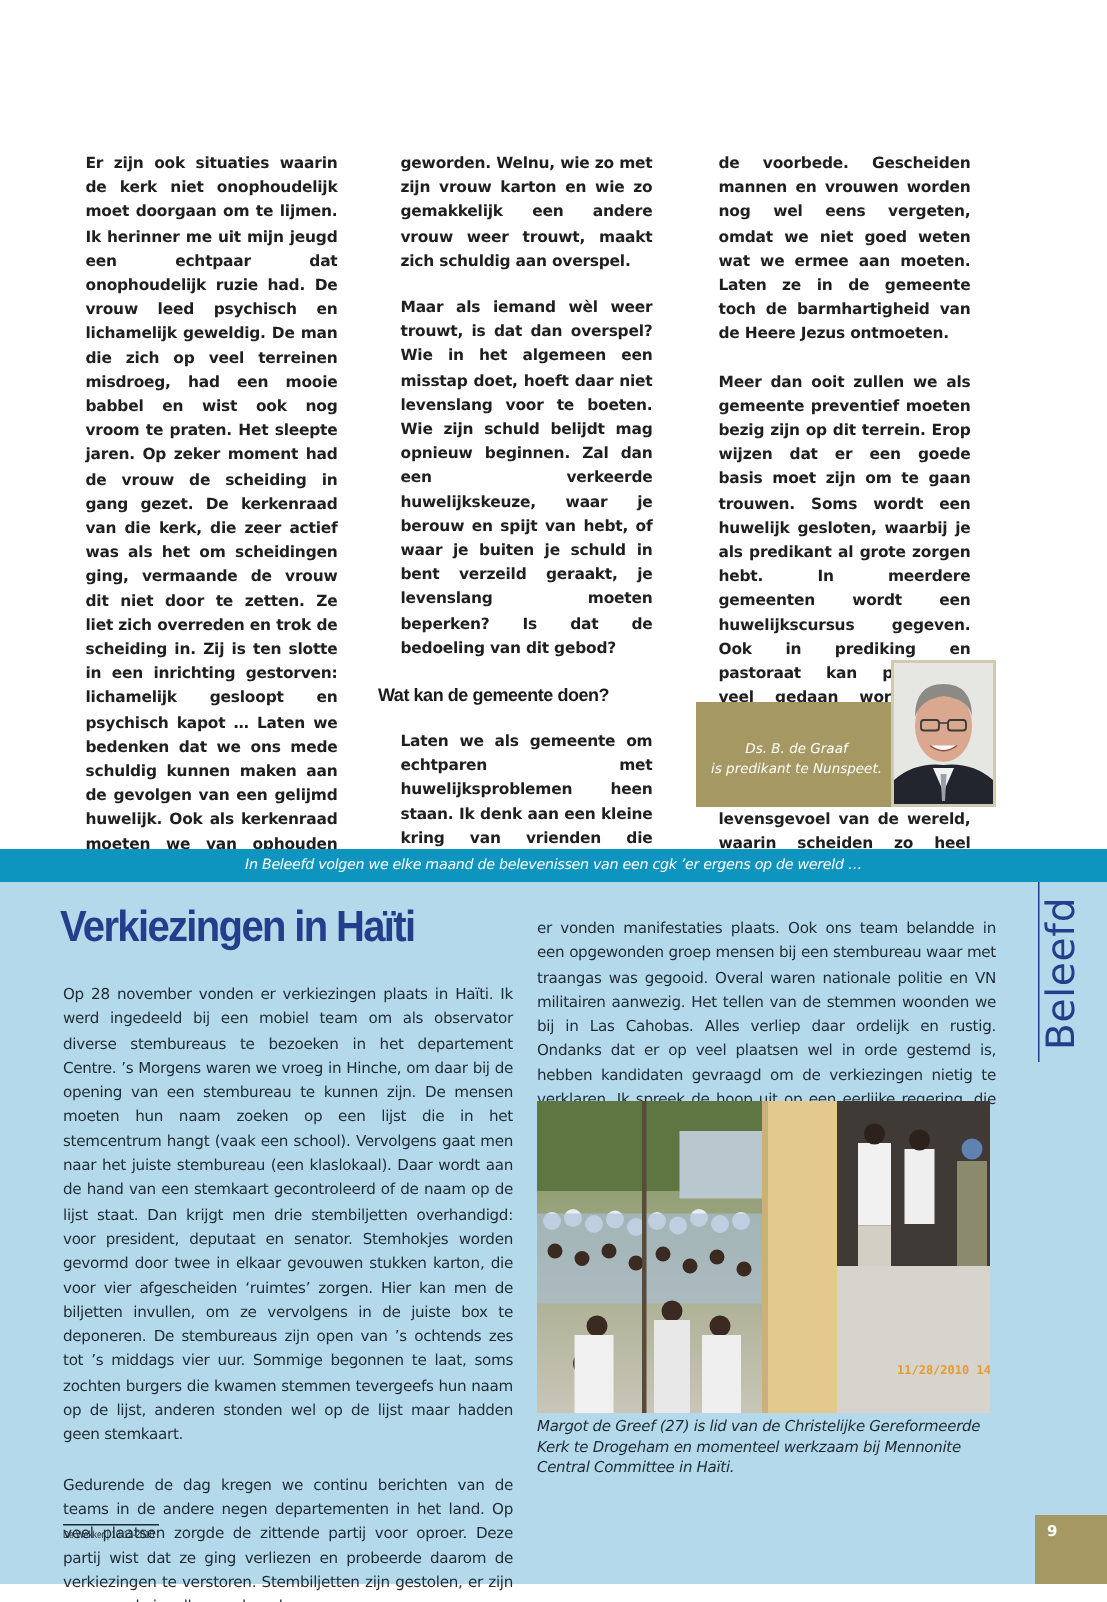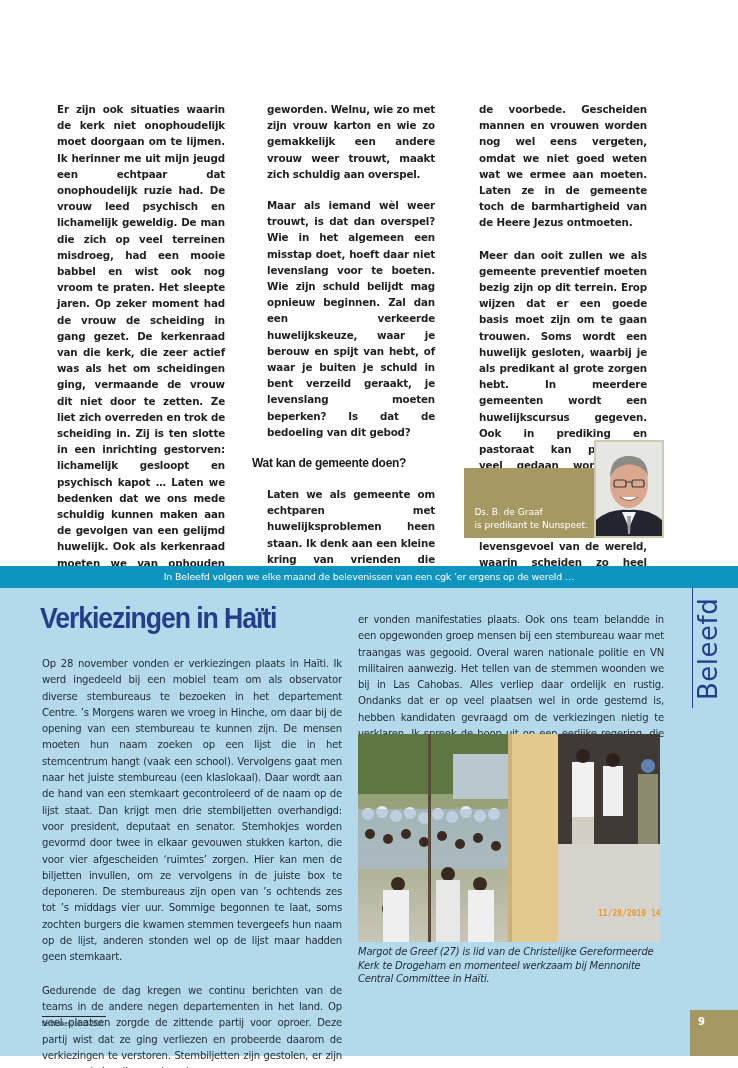--- a/index.html
+++ b/index.html
@@ -9,24 +9,24 @@
     .col { position: absolute; top: 86px; font-size: 10.3px; line-height: 16.2px; text-align: justify; hyphens: manual; letter-spacing: -0.15px; }
     .col p { margin: 15px; font-weight: bold; }
     .col p.gap { margin-top: 16px; }
     .col1 { left: 42px; width: 198px; }
     .col2 { left: 252px; width: 198px; }
     .col3 { left: 464px; width: 198px; }
     .subhead { font-family: "Liberation Sans", sans-serif; font-weight: bold; font-size: 12px; line-height: 16px; color: #1a1a1a; letter-spacing: -0.3px; }
 
     .author-box { position: absolute; left: 464px; top: 440px; width: 200px; height: 100px; }
     .author-band { position: absolute; left: 0; top: 28px; width: 130px; height: 70px; background: #a69863; }
-    .author-caption { position: absolute; right: 6px; bottom: 6px; text-align: left; color: #ffffff; font-size: 9px; line-height: 13px; }
+    .author-caption { position: absolute; right: 6px; bottom: 18px; text-align: center; color: #ffffff; font-style: italic; font-size: 9px; line-height: 13px; }
     .author-photo { position: absolute; left: 130px; top: 0; width: 70px; height: 98px; border: 2px solid #cfcab0; overflow: hidden; background: #e8e8e6; }
 
-    .banner { position: absolute; left: 0; top: 566px; width: 738px; height: 22px; background: #0e95bf; color: #ffffff; font-size: 9.5px; line-height: 22px; text-align: center; letter-spacing: -0.2px; }
+    .banner { position: absolute; left: 0; top: 566px; width: 738px; height: 22px; background: #0e95bf; color: #ffffff; font-style: italic; font-size: 9.5px; line-height: 22px; text-align: center; letter-spacing: -0.2px; }
     .panel { position: absolute; left: 0; top: 588px; width: 738px; height: 468px; background: #b3d9ea; }
 
     .title { position: absolute; left: 40px; top: 600px; font-family: "Liberation Sans", sans-serif; font-weight: bold; font-size: 29px; line-height: 36px; color: #253e8c; letter-spacing: -1.2px; transform: scaleX(0.92); transform-origin: left; }
 
     .hcol { position: absolute; font-size: 10.1px; line-height: 16.3px; text-align: justify; color: #1f2a33; letter-spacing: -0.2px; }
     .hcol p { margin: 0; }
     .hcol p.gap { margin-top: 17px; }
     .hcol1 { left: 42px; top: 656px; width: 300px; }
     .hcol2 { left: 358px; top: 612px; width: 306px; }
 

